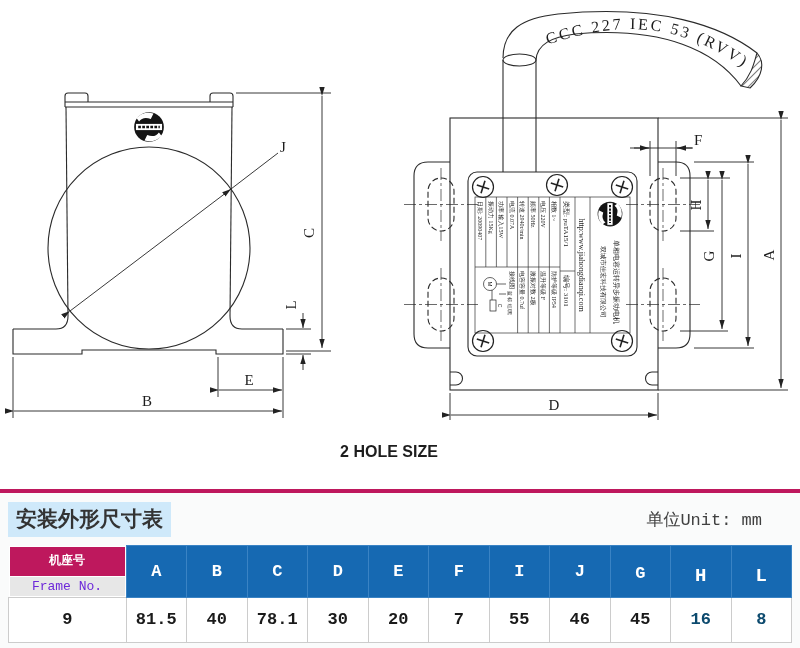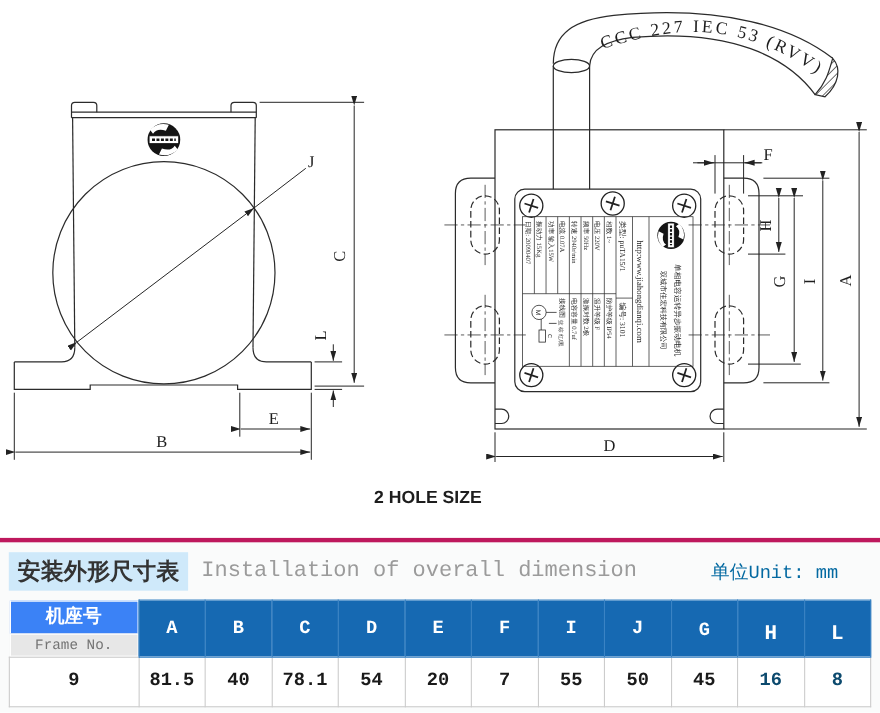--- a/index.html
+++ b/index.html
@@ -6,27 +6,27 @@
   #page{position:relative;width:800px;height:648px;background:#ffffff;overflow:hidden;
         font-family:"Liberation Sans",sans-serif;}
   svg text{font-family:"Liberation Serif",serif;fill:#1d1d1d;}
   svg .sans{font-family:"Liberation Sans",sans-serif;}
   
   .tsec{position:absolute;left:0;top:489px;width:800px;height:159px;background:#fafbfb;
         border-top:4px solid #be185d;font-family:Liberation Mono, monospace;}
   .trow{display:flex;align-items:center;margin:9px 8px 0 8px;}
   .chip{background:#cfe9fa;color:#333;font-weight:bold;font-size:21px;padding:3px 8px 4px 8px;}
   .ten{color:#9b9b9b;font-size:20px;margin-left:12px;}
-  .tunit{margin-left:auto;color:#0369a1;font-size:17px;margin-right:30px;}
+  .tunit{margin-left:auto;color:#404040;font-size:17px;margin-right:30px;}
   table.dim{border-collapse:collapse;margin:8px 8px 0 8px;width:784px;table-layout:fixed;}
   table.dim td{text-align:center;vertical-align:middle;padding:0;}
   td.framecell{width:117px;padding:0;background:#fff;}
-  .fcn{background:#3b82f6;color:#fff;font-weight:bold;font-size:17px;height:29px;line-height:29px;
+  .fcn{background:#be185d;color:#fff;font-weight:bold;font-size:12px;height:29px;line-height:29px;
        border:1px solid #fff;border-bottom:none;}
-  .fen{background:#e7e7e7;color:#737373;font-size:13px;height:19px;line-height:19px;
+  .fen{background:#e7e7e7;color:#6d28d9;font-size:13px;height:19px;line-height:19px;
        border:1px solid #fff;}
   td.hl{background:#1669b2;color:#fff;font-weight:bold;font-size:17px;height:48px;
         border:1px solid #3a83c4;}
   td.hl span{position:relative;}
   td.hl:nth-child(10) span{top:2px;}
   td.hl:nth-child(11) span{top:5px;font-size:19px;}
   td.hl:nth-child(12) span{top:5px;font-size:19px;}
   tr.datarow td{background:#fff;border:1px solid #cccccc;height:44px;
         color:#1a1a1a;font-size:17px;font-weight:600;}
   tr.datarow td.bluev{color:#0c4a6e;}
@@ -244,21 +244,20 @@
     <text x="554" y="410" text-anchor="middle">D</text>
   </g>
 
   <text x="389" y="457" text-anchor="middle" class="sans" font-size="16" font-weight="bold" fill="#111">2 HOLE SIZE</text>
 </svg>
 
 
 <div class="tsec">
   <div class="trow">
     <span class="chip">安装外形尺寸表</span>
-    <span class="ten">Installation of overall dimension</span>
     <span class="tunit">单位Unit: mm</span>
   </div>
   <table class="dim">
     <tbody>
           <tr>
       <td class="framecell">
         <div class="fcn">机座号</div>
         <div class="fen">Frame No.</div>
       </td>
       <td class="hl"><span>A</span></td>
@@ -271,25 +270,25 @@
       <td class="hl"><span>J</span></td>
       <td class="hl"><span>G</span></td>
       <td class="hl"><span>H</span></td>
       <td class="hl"><span>L</span></td>
     </tr>
     <tr class="datarow">
       <td>9</td>
       <td>81.5</td>
       <td>40</td>
       <td>78.1</td>
-      <td>54</td>
+      <td>30</td>
       <td>20</td>
       <td>7</td>
       <td>55</td>
-      <td>50</td>
+      <td>46</td>
       <td>45</td>
       <td class="bluev">16</td>
       <td class="bluev">8</td>
     </tr>
   </tbody>
       </table>
 </div>
 
 </div>
 

